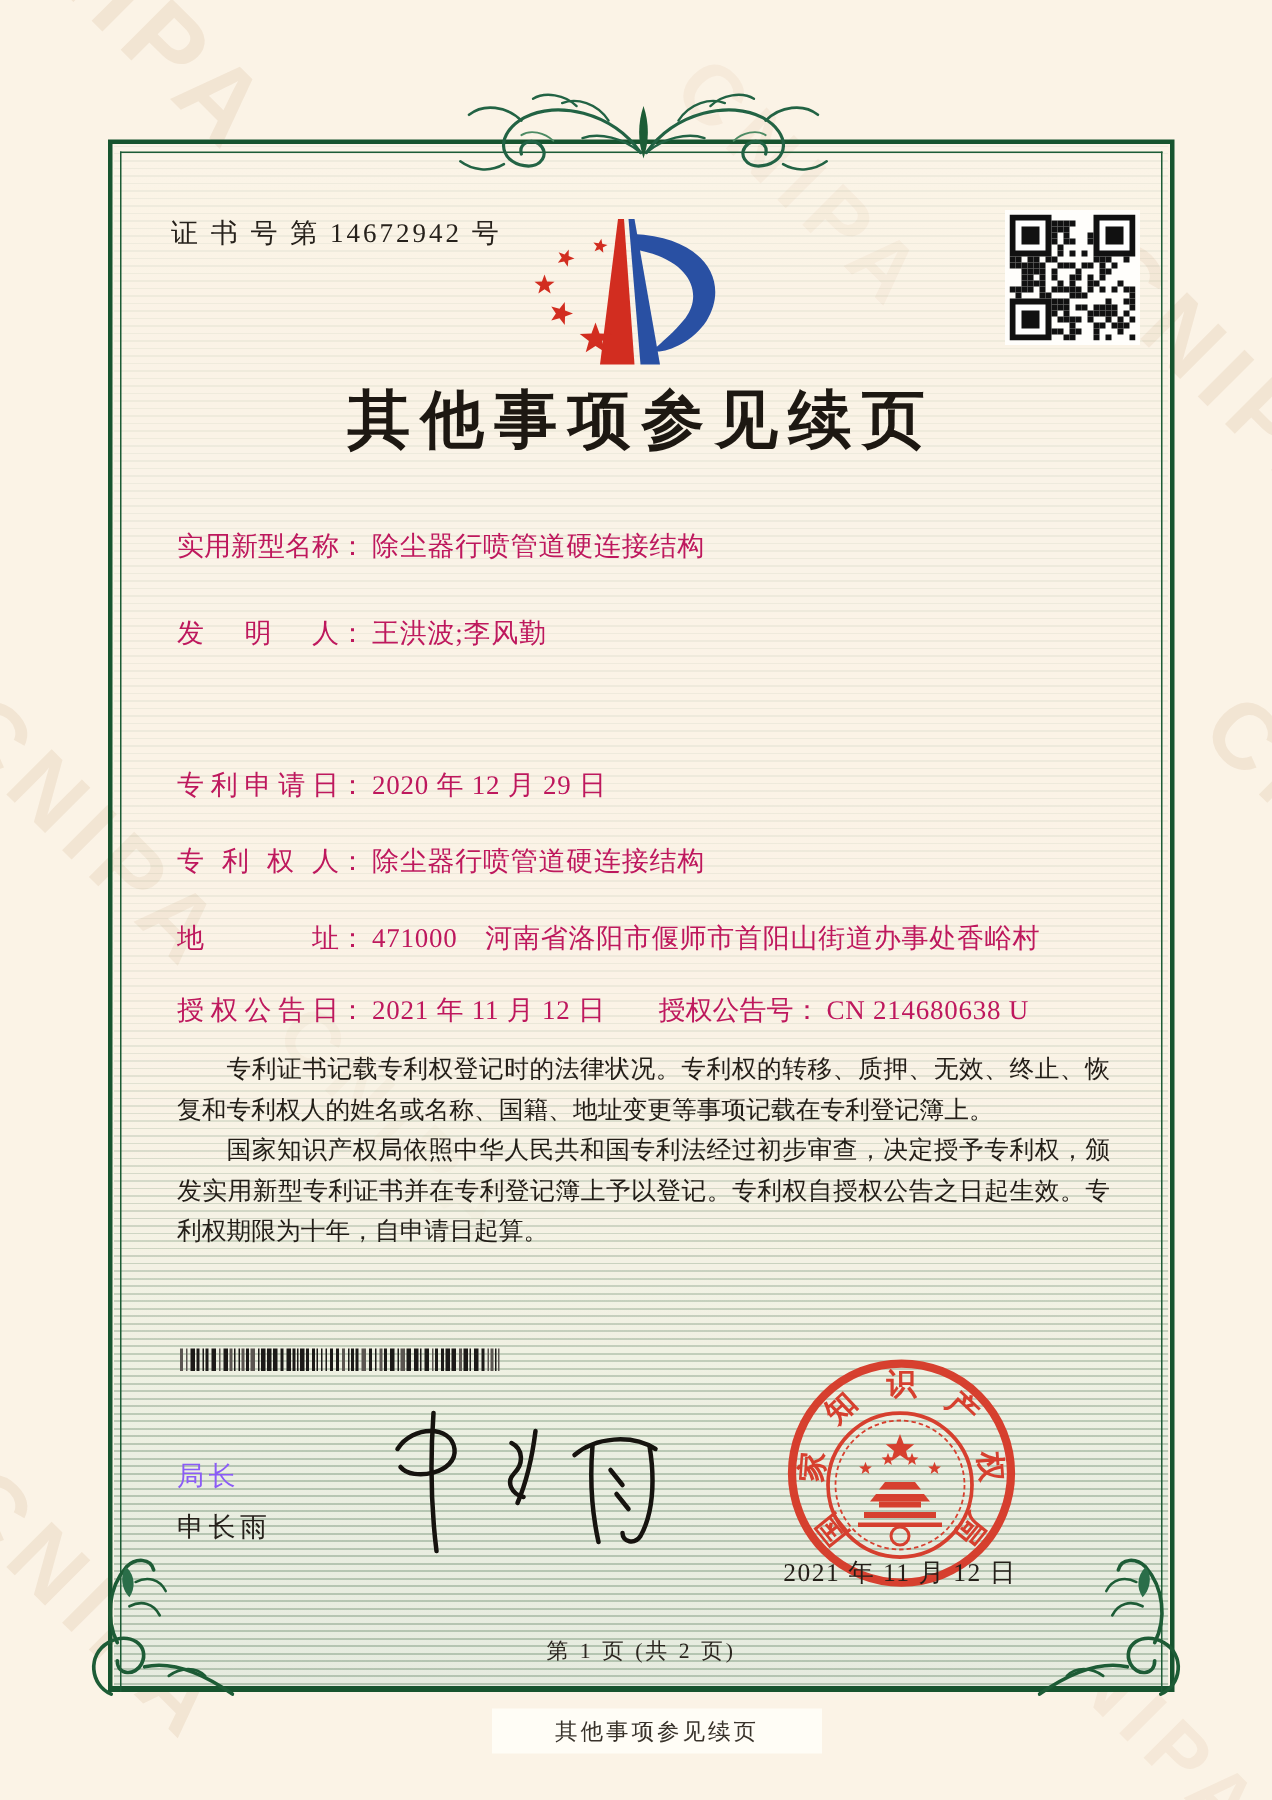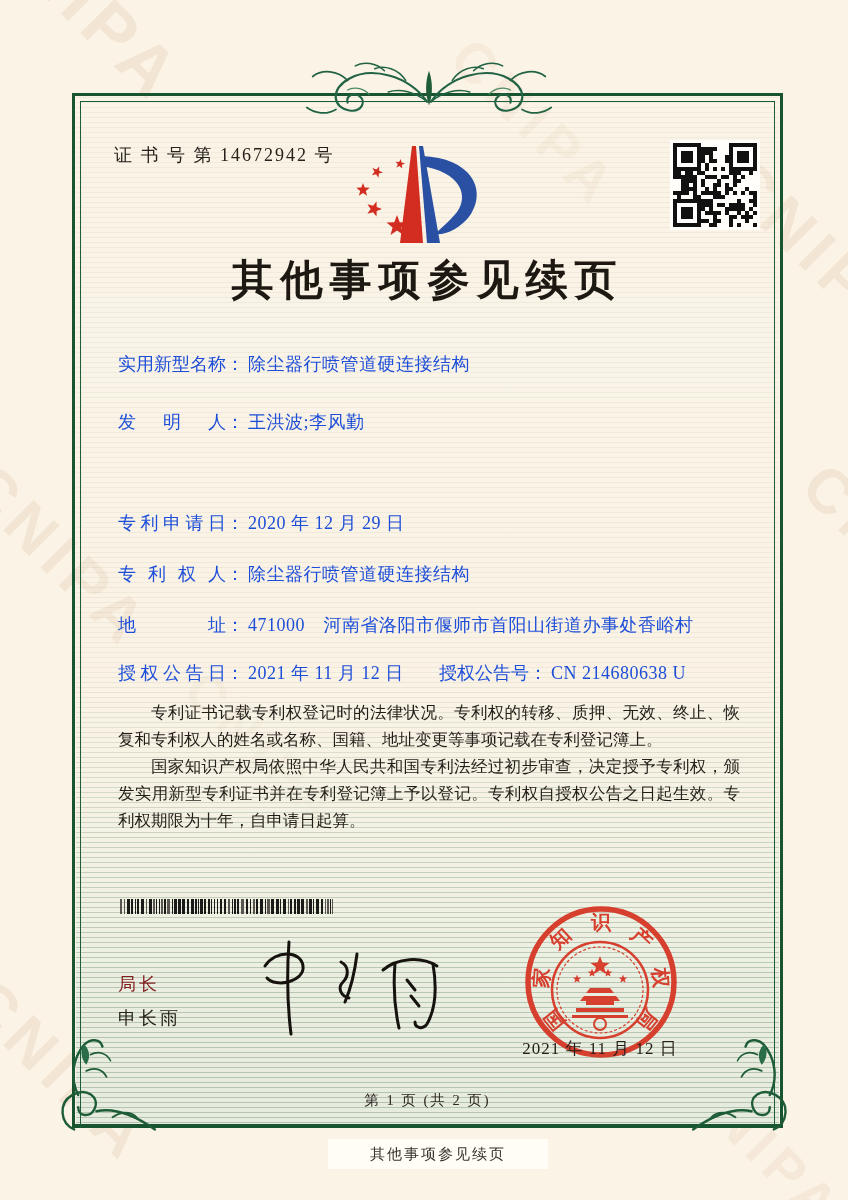--- a/index.html
+++ b/index.html
@@ -31,36 +31,36 @@
 
   
   .cert-no { position:absolute; left:114px; top:143px; font-size:18px; color:#26211b;
         letter-spacing:2px; z-index:4; }
   .logo { position:absolute; left:344px; top:134px; width:150px; height:116px; z-index:4; }
   .qr-box { position:absolute; left:670px; top:140px; width:90px; height:90px; background:#fffefb; z-index:4; }
   .qr-box svg { position:absolute; left:3px; top:3px; }
   .title { position:absolute; left:72px; top:252px; width:711px; text-align:center;
         font-size:42px; font-weight:bold; letter-spacing:7px; color:#1d1812; z-index:4; }
 
-  .row { position:absolute; left:118px; width:640px; font-size:18px; color:#1d4ed8; z-index:4; white-space:nowrap; }
+  .row { position:absolute; left:118px; width:640px; font-size:18px; color:#be185d; z-index:4; white-space:nowrap; }
   .row .lbl { display:inline-block; width:108px; text-align:justify; text-align-last:justify; vertical-align:top; }
   .row .colon { display:inline-block; width:22px; vertical-align:top; }
   .row .val { letter-spacing:0.5px; }
   .row .grp2 { position:absolute; left:321px; top:0; }
 
   .body-text { position:absolute; left:118px; top:699px; width:622px; z-index:4;
         font-size:16.5px; line-height:27px; color:#221d17; text-align:justify; }
   .body-text p { text-indent:2em; margin:0; }
 
   .barcode { position:absolute; left:120px; top:899px; width:218px; height:15px; z-index:4;
         display:flex; align-items:stretch; }
   .barcode i { display:block; height:100%; }
 
   .officer-title { position:absolute; left:118px; top:972px; font-size:18px; letter-spacing:3px;
-        color:#7f1d1d; font-family:"Liberation Sans","DejaVu Sans",sans-serif; z-index:4; }
+        color:#8b5cf6; font-family:"Liberation Sans","DejaVu Sans",sans-serif; z-index:4; }
   .officer-name  { position:absolute; left:118px; top:1006px; font-size:18px; letter-spacing:3px;
         color:#26211b; font-family:"Liberation Sans","DejaVu Sans",sans-serif; z-index:4; }
   .signature { position:absolute; left:245px; top:936px; width:205px; height:102px; z-index:4; }
 
   .seal { position:absolute; left:514px; top:896px; width:174px; height:174px; z-index:5; opacity:0.95; }
   .seal-date { position:absolute; left:505px; top:1037px; width:190px; text-align:center;
         font-size:17px; color:#241f19; z-index:6; letter-spacing:1px; }
 
   .page-info { position:absolute; left:72px; top:1091px; width:711px; text-align:center;
         font-size:14.5px; letter-spacing:2px; color:#2c2620; z-index:4; }

